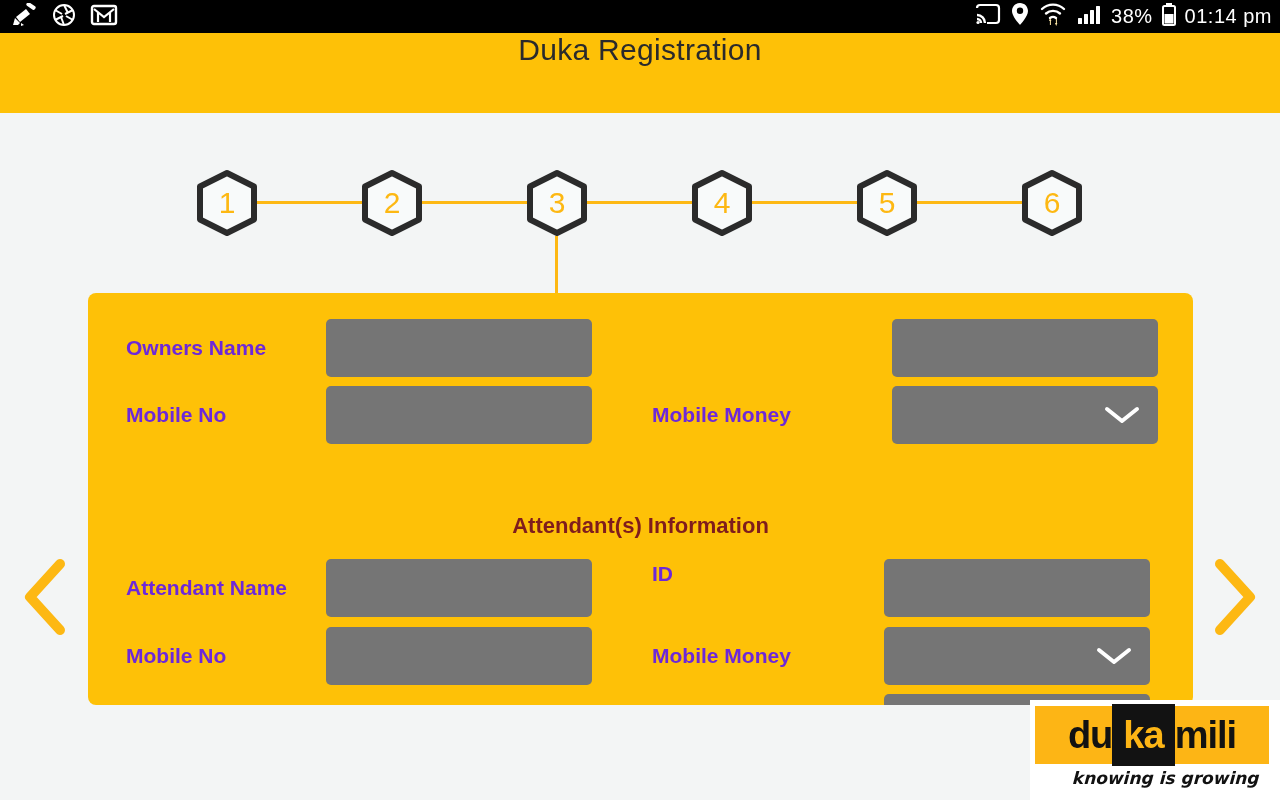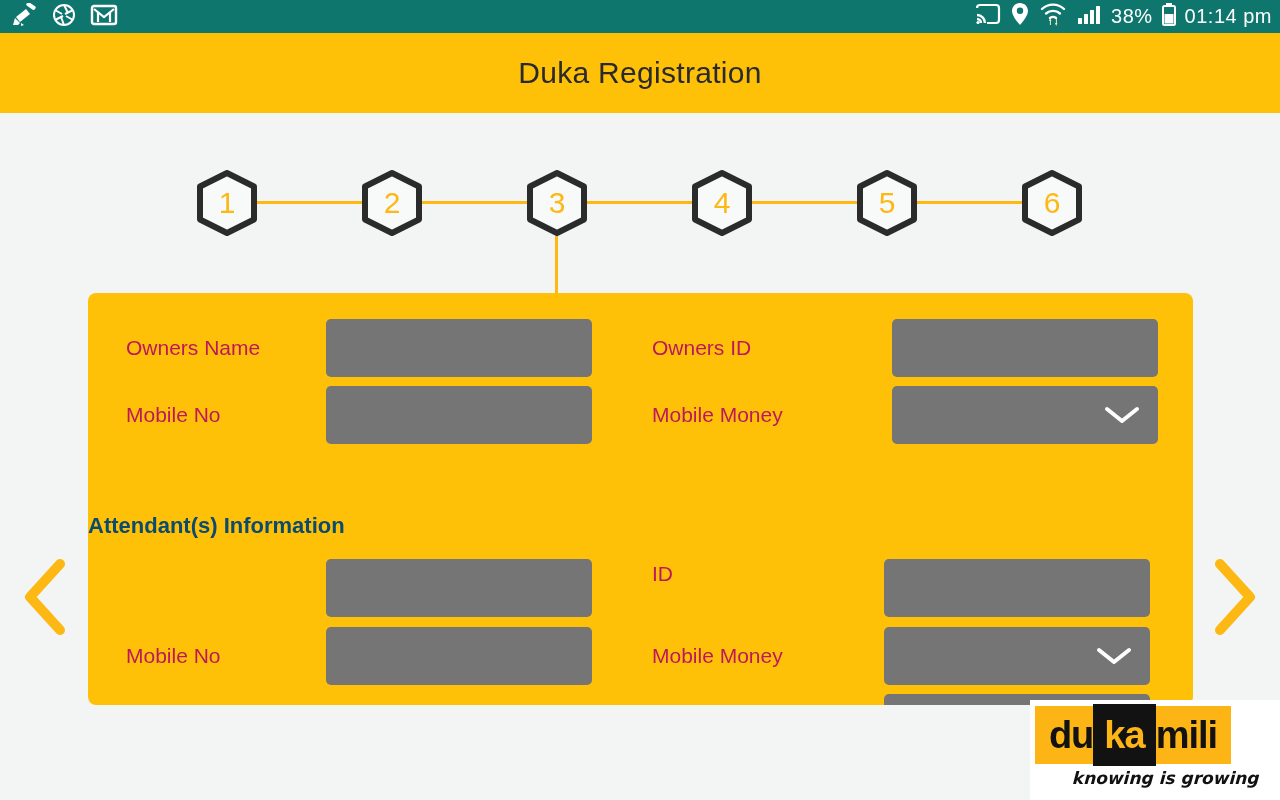--- a/index.html
+++ b/index.html
@@ -3,29 +3,29 @@
 <meta charset="utf-8">
 <style>
   * { margin:0; padding:0; box-sizing:border-box; }
   html,body { width:1280px; height:800px; }
   body { font-family:"Liberation Sans", sans-serif; }
   .screen { position:relative; width:1280px; height:800px; background:#F3F5F5; overflow:hidden; }
 
   
   .statusbar {
     position:absolute; top:0; left:0; width:1280px; height:33px;
-    background:#0f766e; display:flex; align-items:center; justify-content:space-between;
+    background:#000000; display:flex; align-items:center; justify-content:space-between;
     padding:0 8px; color:#fff;
   }
   .sb-left { display:flex; align-items:center; gap:14px; padding-left:4px; }
   .sb-right { display:flex; align-items:center; gap:9px; font-size:20px; color:#fff; }
   .sb-right .txt { letter-spacing:0.5px; }
   .appbar {
     position:absolute; top:33px; left:0; width:1280px; height:80px;
-    background:#FEC107; display:flex; align-items:center; justify-content:center;
+    background:#FEC107; display:flex; justify-content:center;
   }
   .appbar .title { font-size:30px; color:#2A2A2C; letter-spacing:0.3px; }
 
   
   .step-line { position:absolute; top:201px; left:227px; width:825px; height:3px; background:#FDB813; }
   .hex { position:absolute; width:64px; height:70px; top:168px; }
   .hex svg { position:absolute; top:0; left:0; }
   .hex .num {
     position:absolute; top:0; left:0; width:64px; height:70px;
     display:flex; align-items:center; justify-content:center;
@@ -33,43 +33,43 @@
   }
   .vline { position:absolute; left:555px; top:236px; width:3px; height:57px; background:#FDB813; }
 
   
   .card {
     position:absolute; left:88px; top:293px; width:1105px; height:412px;
     background:#FEC107; border-radius:8px; overflow:hidden;
   }
   .flabel {
     position:absolute; height:58px; line-height:58px;
-    font-size:21px; color:#be185d; white-space:nowrap;
+    font-size:21px; color:#6d28d9; white-space:nowrap;font-weight:bold;
   }
   .finput {
     position:absolute; width:266px; height:58px; background:#757575;
     border:none; border-radius:5px; outline:none;
     font-size:20px; color:#fff; padding:0 12px; font-family:"Liberation Sans", sans-serif;
   }
   .fselect { position:absolute; width:266px; height:58px; background:#757575; border-radius:5px; }
   .fselect .chev { position:absolute; right:18px; top:50%; margin-top:-9px; }
   .section-heading {
     position:absolute; left:0; top:220px; width:100%;
-    text-align:left; font-size:22px; font-weight:bold; color:#0c4a6e;
+    text-align:center; font-size:22px; font-weight:bold; color:#7f1d1d;
   }
 
   
   .nav-arrow { position:absolute; width:52px; height:82px; cursor:pointer; }
   .nav-left { left:18px; top:556px; }
   .nav-right { left:1210px; top:556px; }
 
   
   .logo-box { position:absolute; left:1030px; top:700px; width:250px; height:100px; background:#FFFFFF; }
   .logo-rect {
-    position:absolute; left:5px; top:6px; width:196px; height:58px; background:#FDB515;
+    position:absolute; left:5px; top:6px; width:234px; height:58px; background:#FDB515;
     display:flex; align-items:center; justify-content:center;
   }
   .logo-rect span { font-weight:bold; font-size:38px; letter-spacing:-1px; color:#121212; line-height:1; }
   .logo-rect .ka {
     background:#121212; color:#FDB515; align-self:stretch;
     display:flex; align-items:center; padding:0 11px; margin:-2px 0;
   }
   .tagline {
     position:absolute; right:20px; top:68px; font-size:17px; font-weight:bold; font-style:italic;
     color:#111; font-family:"DejaVu Sans", sans-serif; transform:skewX(-4deg);
@@ -201,36 +201,36 @@
       </svg>
     <span class="num">6</span>
   </div>
 
   <div class="vline"></div>
 
   <div class="card">
 
     <span class="flabel" style="left:38px; top:26px;">Owners Name</span>
     <input class="finput" style="left: 238px; top: 26px;">
-    <span class="flabel" style="left:564px; top:26px;">Owners ID</span>
     <input class="finput" style="left: 804px; top: 26px;">
 
     <span class="flabel" style="left:38px; top:93px;">Mobile No</span>
     <input class="finput" style="left: 238px; top: 93px;">
     <span class="flabel" style="left:564px; top:93px;">Mobile Money</span>
     <div class="fselect" style="left:804px; top:93px;">
       <span class="chev">
         <svg width="36" height="18" viewBox="0 0 36 18" fill="none" stroke="#fff" stroke-width="4" stroke-linecap="round" stroke-linejoin="round">
             <polyline points="3,3 18,15 33,3"></polyline>
           </svg>
       </span>
     </div>
 
     <div class="section-heading">Attendant(s) Information</div>
 
+    <span class="flabel" style="left:38px; top:266px;">Attendant Name</span>
     <input class="finput" style="left: 238px; top: 266px;">
     <span class="flabel" style="left:564px; top:252px;">ID</span>
     <input class="finput" style="left: 796px; top: 266px;">
 
     <span class="flabel" style="left:38px; top:334px;">Mobile No</span>
     <input class="finput" style="left: 238px; top: 334px;">
     <span class="flabel" style="left:564px; top:334px;">Mobile Money</span>
     <div class="fselect" style="left:796px; top:334px;">
       <span class="chev">
         <svg width="36" height="18" viewBox="0 0 36 18" fill="none" stroke="#fff" stroke-width="4" stroke-linecap="round" stroke-linejoin="round">

